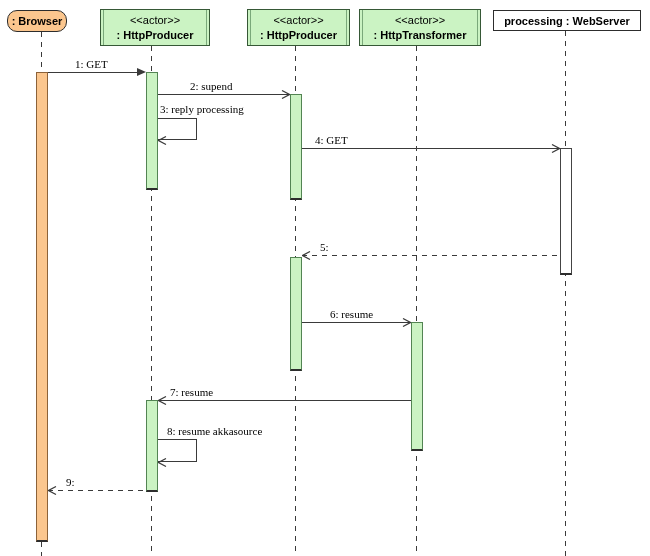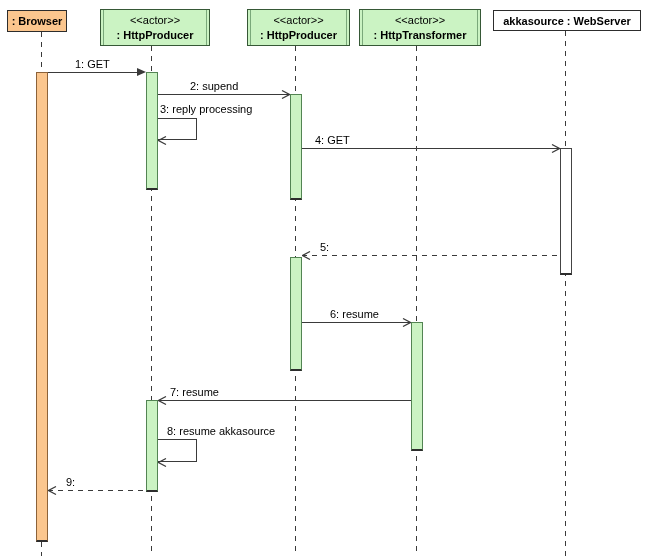--- a/index.html
+++ b/index.html
@@ -12,21 +12,21 @@
   .lifeline {
     position:absolute; width:1px;
     background:repeating-linear-gradient(to bottom,#3a3a3a 0 5px,transparent 5px 10px);
   }
   
   .head {
     position:absolute; box-sizing:border-box;
     display:flex; align-items:center; justify-content:center;
     border:1px solid #2d2d2d; font-weight:bold; text-align:center;
   }
-  .head.plain-orange { background:var(--browser-fill,#fbc68e); }
+  .head.plain-orange { background:var(--browser-fill,#fbc68e);border-radius:10px; }
   .head.plain-white  { background:var(--server-fill,#ffffff); }
   .head.actor { background:var(--actor-fill,#cbf3c3); border-color:#365836;text-align:center; }
   .actor-inner {
     position:absolute; left:2px; right:2px; top:0; bottom:0;
     border-left:1px solid #7aa87a; border-right:1px solid #7aa87a;
     display:flex; flex-direction:column; align-items:center; justify-content:center;
     line-height:15px;
   }
   .stereo { font-weight:normal; }
   
@@ -39,21 +39,21 @@
   .act.white  { background:var(--server-fill,#ffffff); border-color:#444;    border-bottom-color:#2d2d2d; }
   
   .line { position:absolute; height:1px; background:#3a3a3a; }
   .line.dashed {
     background:repeating-linear-gradient(to right,#3a3a3a 0 5px,transparent 5px 10px);
   }
   .loop {
     position:absolute; box-sizing:border-box;
     border:1px solid #3a3a3a; border-left:none; background:transparent;
   }
-  .mlabel { position:absolute; white-space:nowrap; }
+  .mlabel { position:absolute; white-space:nowrap;font-family:Liberation Serif, serif; }
   .arrow-filled {
     position:absolute; width:0; height:0;
     border-top:4px solid transparent; border-bottom:4px solid transparent;
     border-left:9px solid #3a3a3a;
   }
   .oarrow { position:absolute; width:9px; height:9px; }
   .oarrow svg { display:block; }
 </style>
 </head>
 <body>
@@ -85,21 +85,21 @@
   </div>
 
   <div class="head actor" style="left:359px;top:9px;width:122px;height:37px">
     <span class="actor-inner">
       <span class="stereo">&lt;&lt;actor&gt;&gt;</span>
       <span>: HttpTransformer</span>
     </span>
   </div>
 
   <div class="head plain-white" style="left:493px;top:10px;width:148px;height:21px">
-    <span>akkasource : WebServer</span>
+    <span>processing : WebServer</span>
   </div>
 
   <div class="act orange" style="left:36px;top:72px;height:470px"></div>
   <div class="act green" style="left:146px;top:72px;height:118px"></div>
   <div class="act green" style="left:290px;top:94px;height:106px"></div>
   <div class="act white" style="left:560px;top:148px;height:127px"></div>
   <div class="act green" style="left:290px;top:257px;height:114px"></div>
   <div class="act green" style="left:411px;top:322px;height:129px"></div>
   <div class="act green" style="left:146px;top:400px;height:92px"></div>
 

